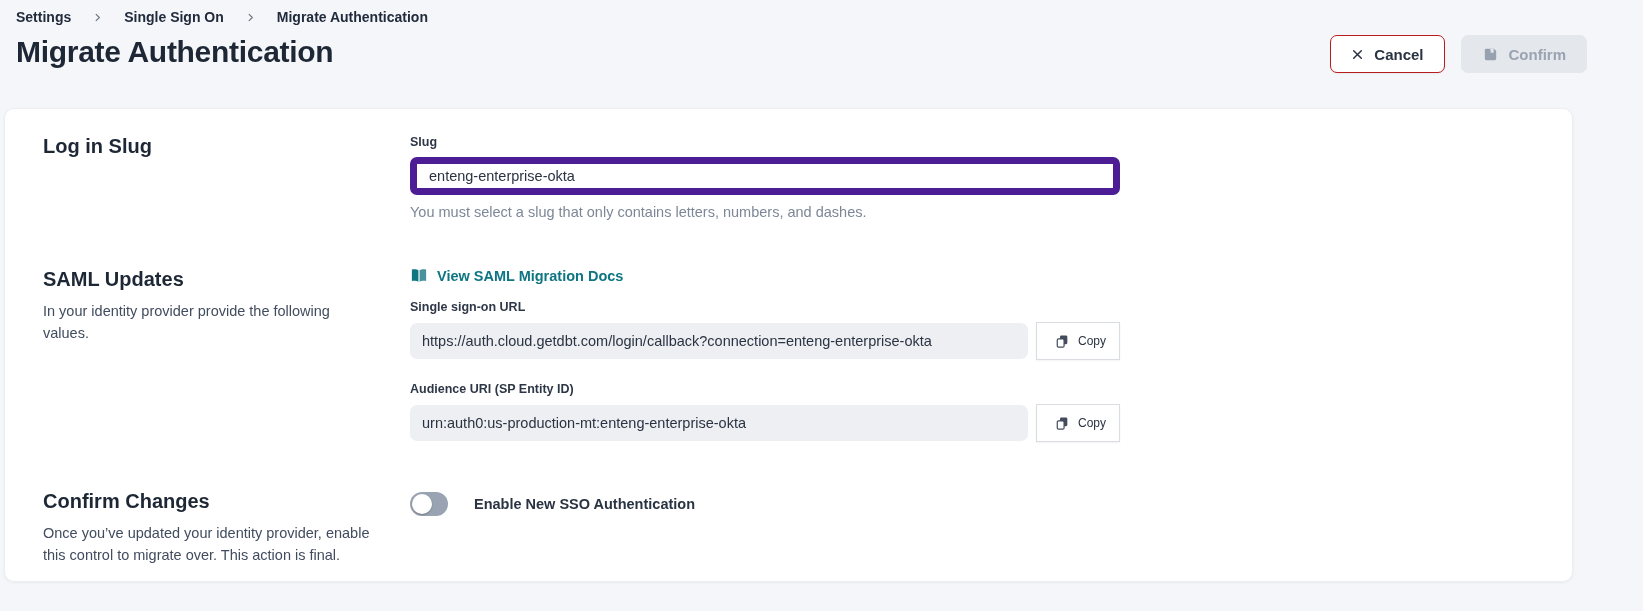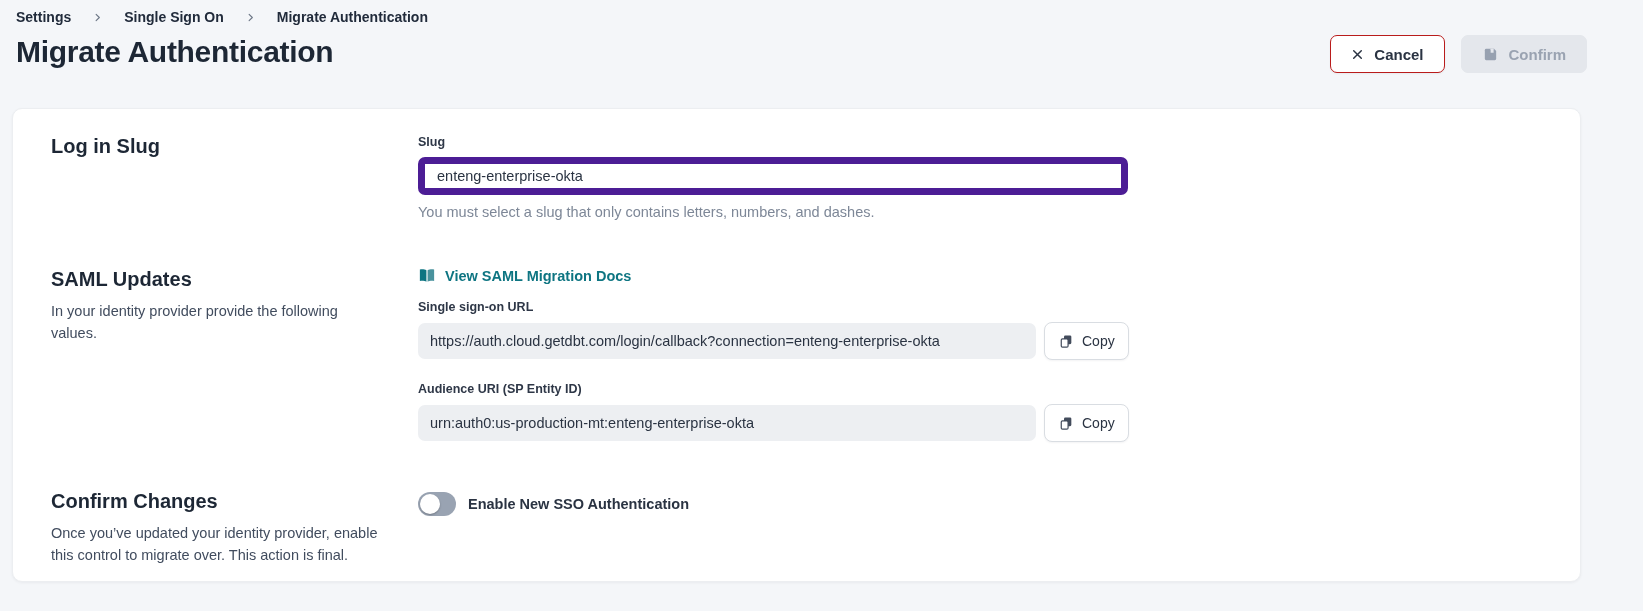--- a/index.html
+++ b/index.html
@@ -40,21 +40,21 @@
     background:#fff; border:1px solid #b91c1c; color:#2a3342;
     box-shadow:0 1px 2px rgba(16,24,40,.05);
   }
   .btn-confirm {
     background:#e4e7ec; border:1px solid #e4e7ec; color:#9aa3b1;
     cursor:default;
   }
 
   
   .card {
-    position:absolute; left:12px; top:108px;
+    position:absolute; left:4px; top:108px;
     width:1569px; height:474px;
     background:#fff;
     border:1px solid #eceef1; border-radius:10px;
     box-shadow:0 1px 3px rgba(16,24,40,.05);
     padding:26px 0 0 38px;
   }
   .row { display:flex; }
   .row + .row { margin-top:48px; }
   .row-left { width:367px; flex-shrink:0; padding-right:24px; }
   .section-heading {
@@ -84,27 +84,27 @@
   .field-group + .field-group { margin-top:22px; }
   .ro-row { display:flex; align-items:flex-start; gap:8px; }
   .readonly-field {
     width:618px; height:36px; margin-top:1px;
     background:#edeff2; border-radius:7px;
     display:flex; align-items:center; padding:0 12px;
     font-size:14.5px; color:#2a3342;
   }
   .copy-btn {
     height:38px; min-width:84px; padding:0 13px;
-    background:#fff; border:1px solid #d9dde2; border-radius:8px;
+    background:#fff; border:1px solid #d9dde2; border-radius:0;
     display:inline-flex; align-items:center; justify-content:flex-end; gap:8px;
-    font-size:14px; color:#2a3342; font-family:inherit;
+    font-size:12px; color:#2a3342; font-family:inherit;
     box-shadow:0 1px 2px rgba(16,24,40,.05); cursor:pointer;
   }
 
-  .toggle-row { display:flex; align-items:center; gap:12px; margin-top:2px; }
+  .toggle-row { display:flex; align-items:center; gap:26px; margin-top:2px; }
   .toggle {
     width:38px; height:24px; border-radius:12px;
     background:#99a3b2; position:relative; cursor:pointer; flex-shrink:0;
   }
   .toggle-knob {
     position:absolute; left:2px; top:2px; width:20px; height:20px;
     border-radius:50%; background:#fff; box-shadow:0 1px 2px rgba(0,0,0,.25);
   }
   .toggle-label { font-size:14.5px; font-weight:700; color:#2a3342; }
 </style>

